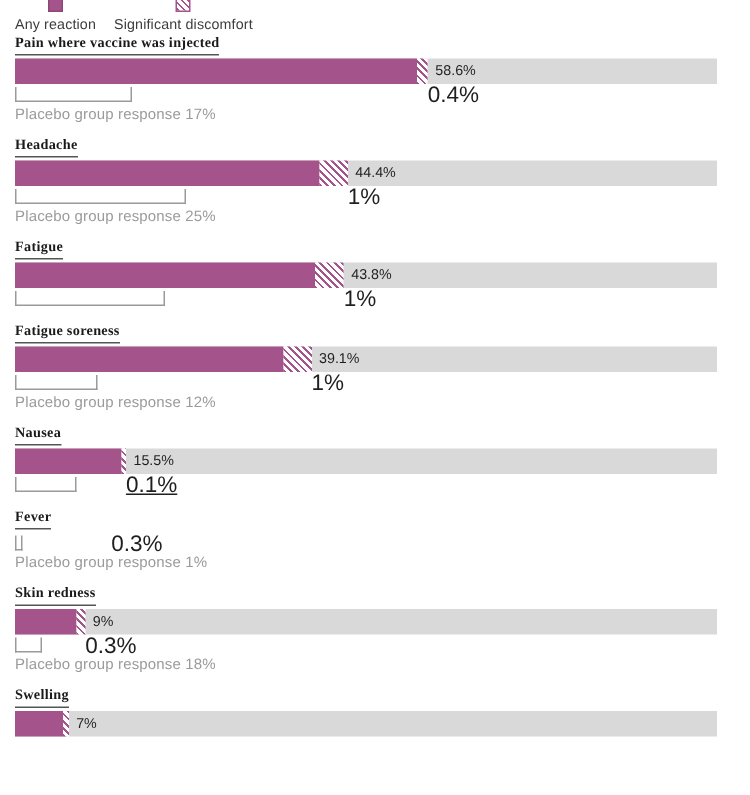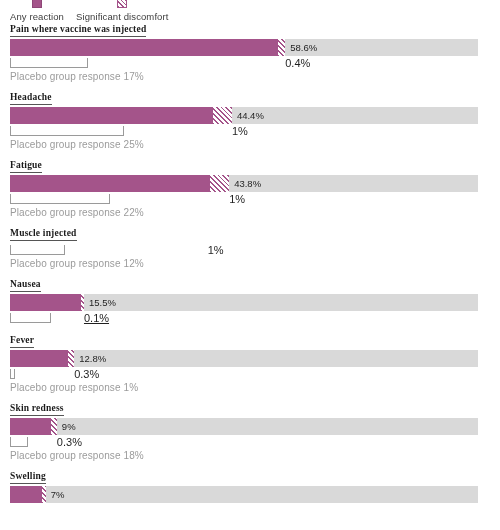--- a/index.html
+++ b/index.html
@@ -128,21 +128,21 @@
     background:#ffffff;
     border-left:1px solid #9a9a9a;
     border-right:1px solid #9a9a9a;
     border-bottom:1px solid #9a9a9a;
   }
   .discomfort-value{
     position:absolute;
     top:0;
     height:13px;
     line-height:13px;
-    font-size:11px;
+    font-size:15px;
     color:#1f1f1f;
     white-space:nowrap;
   }
 
   .placebo-caption{
     font-size:10px;
     color:#9b9b9b;
     margin:1px 0 0 10px;
     line-height:11px;
     letter-spacing:.1px;
@@ -181,38 +181,38 @@
           <div class="placebo-bar" style="width: 114.146px;"></div>
           <div class="discomfort-value" style="left: 221.9px;">1%</div>
         </div><div class="placebo-caption">Placebo group response 25%</div></div>
       <div class="group"><div class="group-title">Fatigue</div><div class="bar-row">
           <div class="bar-fill" style="width: 199.984px;"></div>
           <div class="bar-hatch" style="left: 199.984px; width: 19.1766px;"></div>
           <div class="bar-value" style="left: 219.161px;">43.8%</div>
         </div><div class="placebo-row">
           <div class="placebo-bar" style="width: 100.449px;"></div>
           <div class="discomfort-value" style="left: 219.161px;">1%</div>
-        </div><div class="placebo-caption">Placebo group response 22%</div></div>
-      <div class="group"><div class="group-title">Muscle injected</div><div class="placebo-row">
+        </div></div>
+      <div class="group"><div class="group-title">Fatigue soreness</div><div class="bar-row">
+          <div class="bar-fill" style="width: 178.525px;"></div>
+          <div class="bar-hatch" style="left: 178.525px; width: 19.1766px;"></div>
+          <div class="bar-value" style="left: 197.701px;">39.1%</div>
+        </div><div class="placebo-row">
           <div class="placebo-bar" style="width: 54.7902px;"></div>
           <div class="discomfort-value" style="left: 197.701px;">1%</div>
         </div><div class="placebo-caption">Placebo group response 12%</div></div>
       <div class="group"><div class="group-title">Nausea</div><div class="bar-row">
           <div class="bar-fill" style="width: 70.7707px;"></div>
           <div class="bar-hatch" style="left: 70.7707px; width: 3.2px;"></div>
           <div class="bar-value" style="left: 73.9707px;">15.5%</div>
         </div><div class="placebo-row">
           <div class="placebo-bar" style="width: 41.0927px;"></div>
           <div class="discomfort-value" style="left: 73.9707px; text-decoration: underline;">0.1%</div>
         </div></div>
-      <div class="group"><div class="group-title">Fever</div><div class="bar-row">
-          <div class="bar-fill" style="width: 58.4429px;"></div>
-          <div class="bar-hatch" style="left: 58.4429px; width: 5.75298px;"></div>
-          <div class="bar-value" style="left: 64.1959px;">12.8%</div>
-        </div><div class="placebo-row">
+      <div class="group"><div class="group-title">Fever</div><div class="placebo-row">
           <div class="placebo-bar" style="width: 5px;"></div>
           <div class="discomfort-value" style="left: 64.1959px;">0.3%</div>
         </div><div class="placebo-caption">Placebo group response 1%</div></div>
       <div class="group"><div class="group-title">Skin redness</div><div class="bar-row">
           <div class="bar-fill" style="width: 41.0927px;"></div>
           <div class="bar-hatch" style="left: 41.0927px; width: 5.75298px;"></div>
           <div class="bar-value" style="left: 46.8457px;">9%</div>
         </div><div class="placebo-row">
           <div class="placebo-bar" style="width: 18.2634px;"></div>
           <div class="discomfort-value" style="left: 46.8457px;">0.3%</div>

